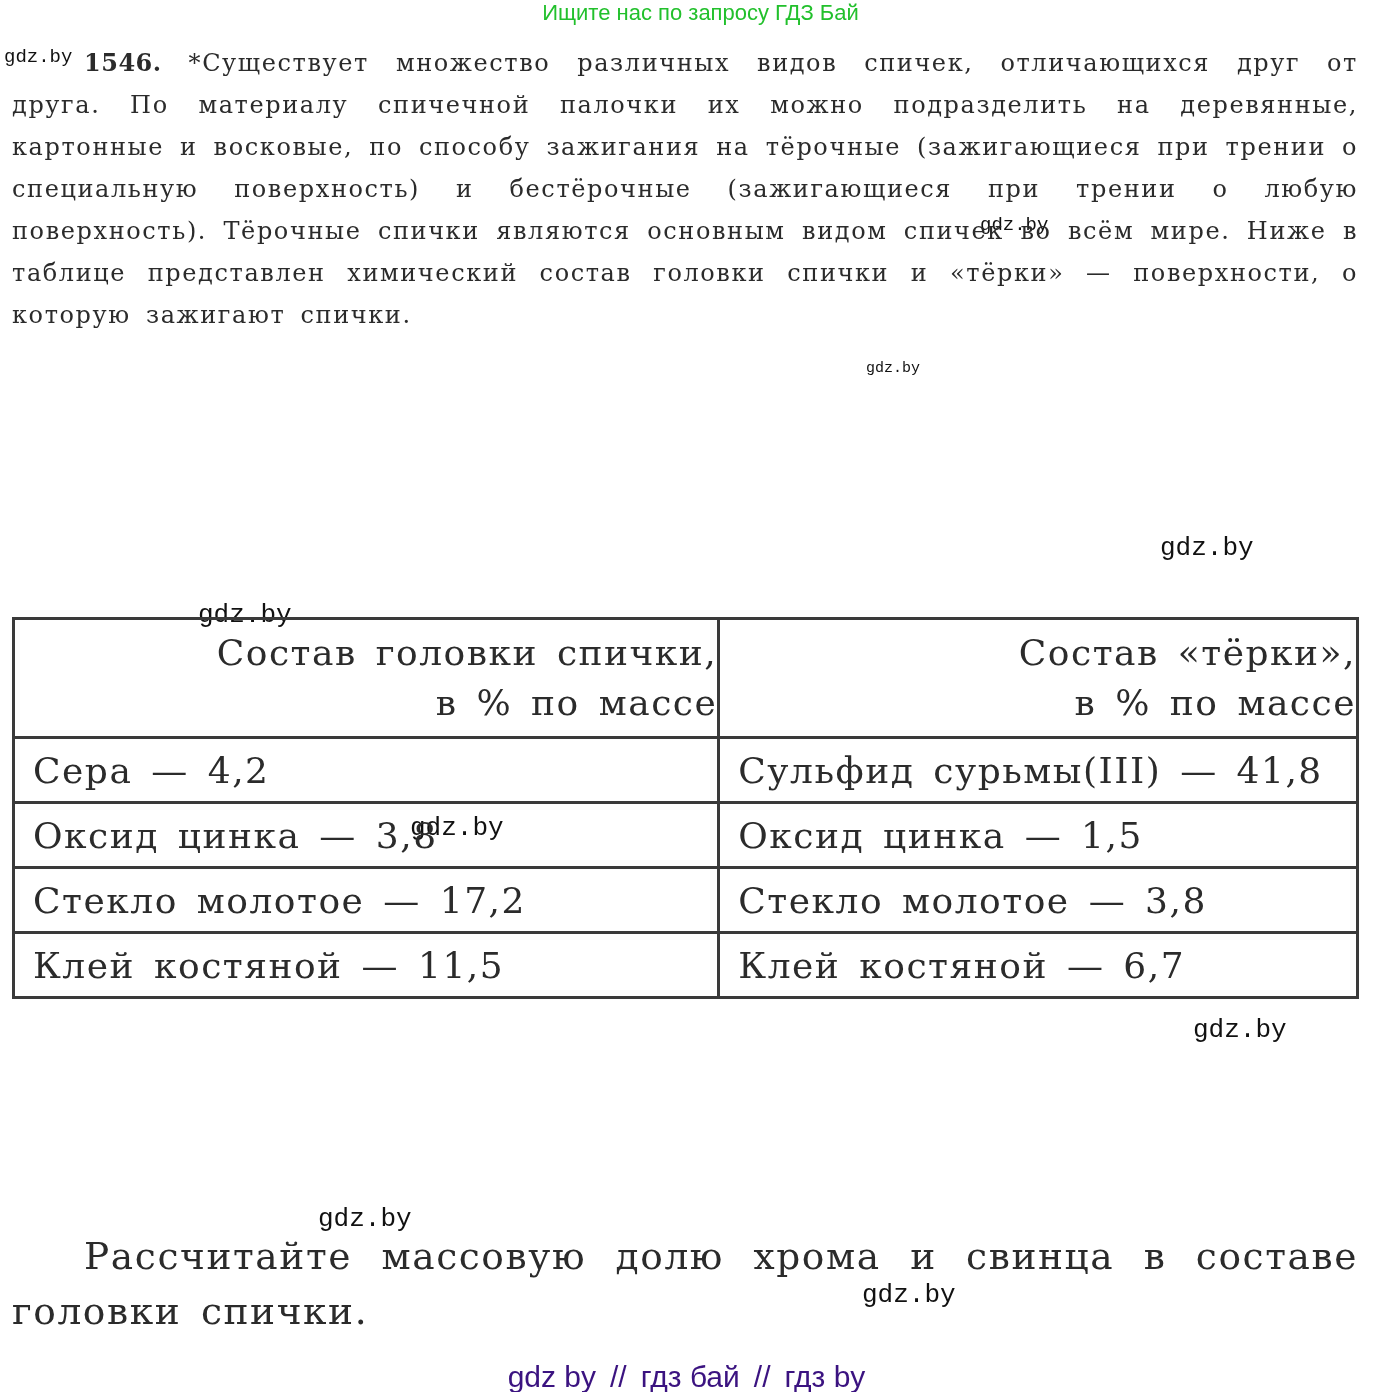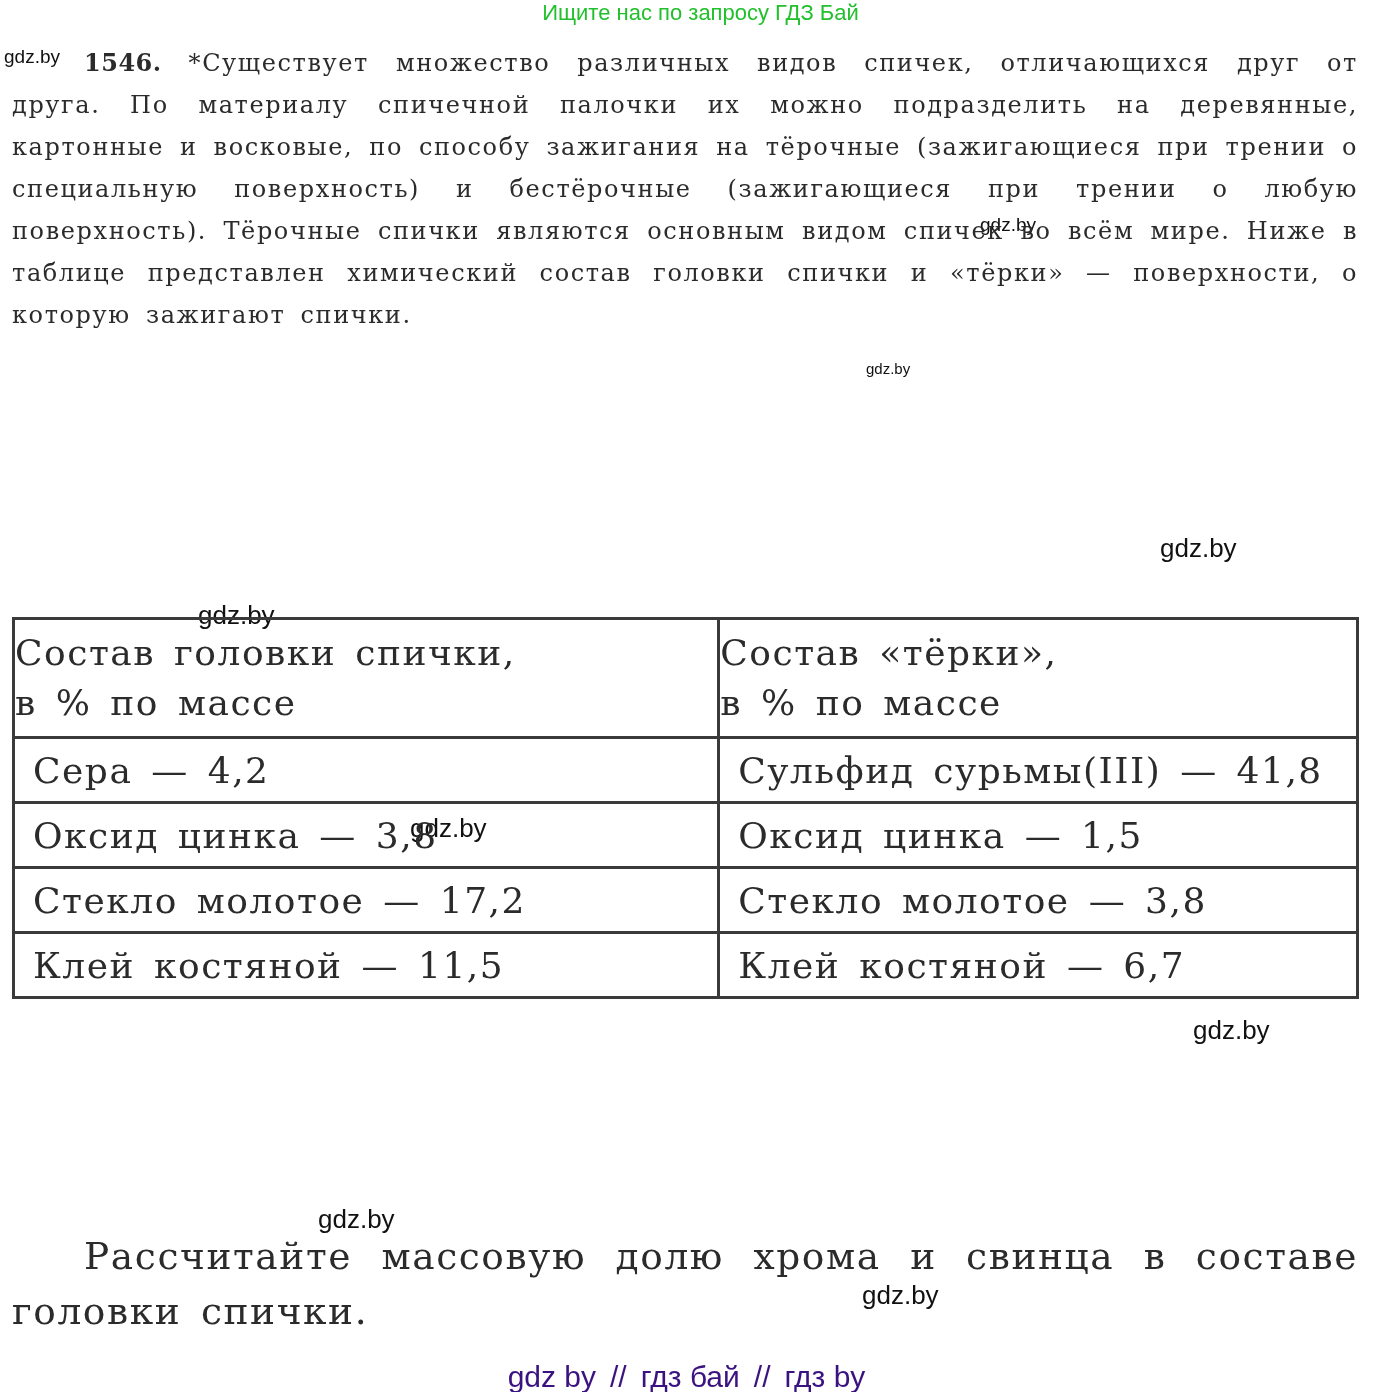--- a/index.html
+++ b/index.html
@@ -23,21 +23,21 @@
       height: 28px;
       text-align: center;
       font-family: "Liberation Sans", "DejaVu Sans", sans-serif;
       font-size: 22px;
       line-height: 26px;
       color: #22c02c;
       padding-left: 14px;
     }
     .wm {
       position: absolute;
-      font-family: Liberation Sans, sans-serif;
+      font-family: Liberation Mono, monospace;
       color: #111111;
       white-space: nowrap;
     }
     .wm.small { font-size: 19px; }
     .wm.med { font-size: 26px; }
     .problem {
       position: absolute;
       left: 12px;
       top: 42px;
       width: 1346px;
@@ -66,21 +66,21 @@
       word-spacing: 6px;
     }
     table.comp th, table.comp td {
       border: 3px solid #3a3a3a;
       padding: 0 0 0 18px;
       font-weight: normal;
       text-align: left;
       vertical-align: middle;
     }
     table.comp th {
-      text-align: left;
+      text-align: right;
       padding: 8px 0 8px 0;
       line-height: 50px;
       height: 100px;
     }
     table.comp td {
       height: 62px;
     }
     table.comp col.c1 { width: 707px; }
     table.comp col.c2 { width: 640px; }
     .sub { font-size: 24px; vertical-align: -8px; }

